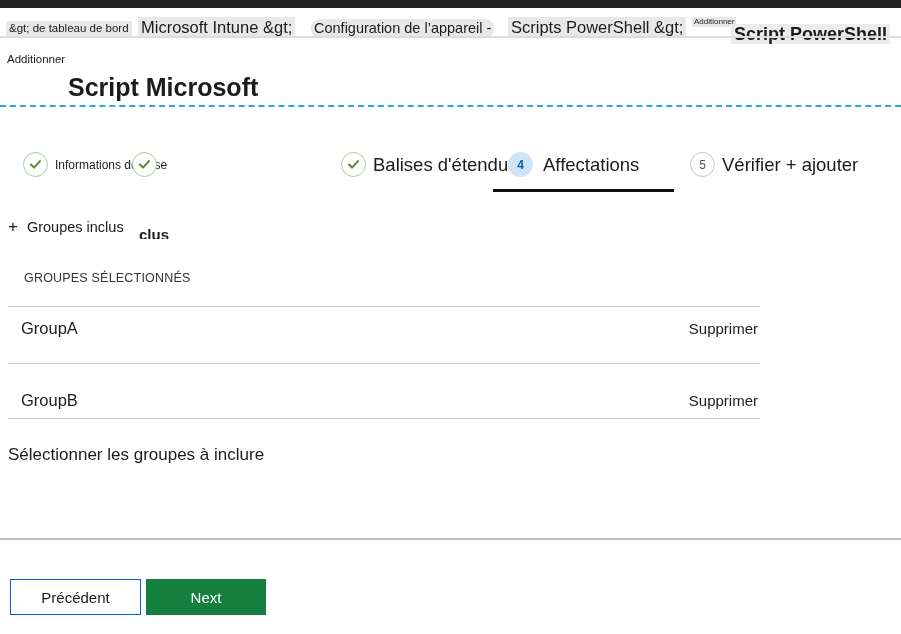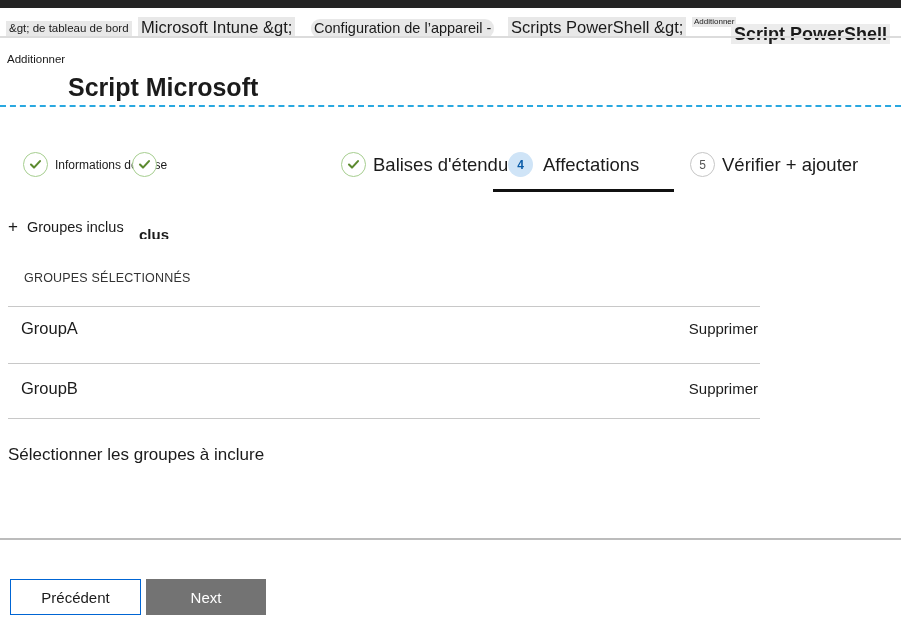--- a/index.html
+++ b/index.html
@@ -209,21 +209,21 @@
   .grp-row {
     position: absolute;
     left: 8px;
     width: 752px;
     height: 40px;
     display: flex;
     align-items: center;
     justify-content: space-between;
   }
   .grp-row-0 { top: 308px; }
-  .grp-row-1 { top: 368px; gap: 16px; }
+  .grp-row-1 { top: 380px; gap: 16px; }
   .grp-name {
     font-size: 16.5px;
     color: #1b1b1b;
     margin-left: 13px;
     white-space: nowrap;
   }
   .grp-remove {
     font-size: 15px;
     color: #1b1b1b;
     margin-right: 2px;
@@ -261,21 +261,21 @@
   .btn-prev {
     left: 10px; top: 579px;
     width: 131px;
     background: #ffffff;
     border: 1.5px solid #0065d4;
     color: #1b1b1b;
   }
   .btn-next {
     left: 146px; top: 579px;
     width: 120px;
-    background: #737373;
+    background: #15803d;
     border: none;
     color: #ffffff;
   }
 </style>
 </head>
 <body>
 
 <div class="top-strip"></div>
 
 <div class="breadcrumb-band">

